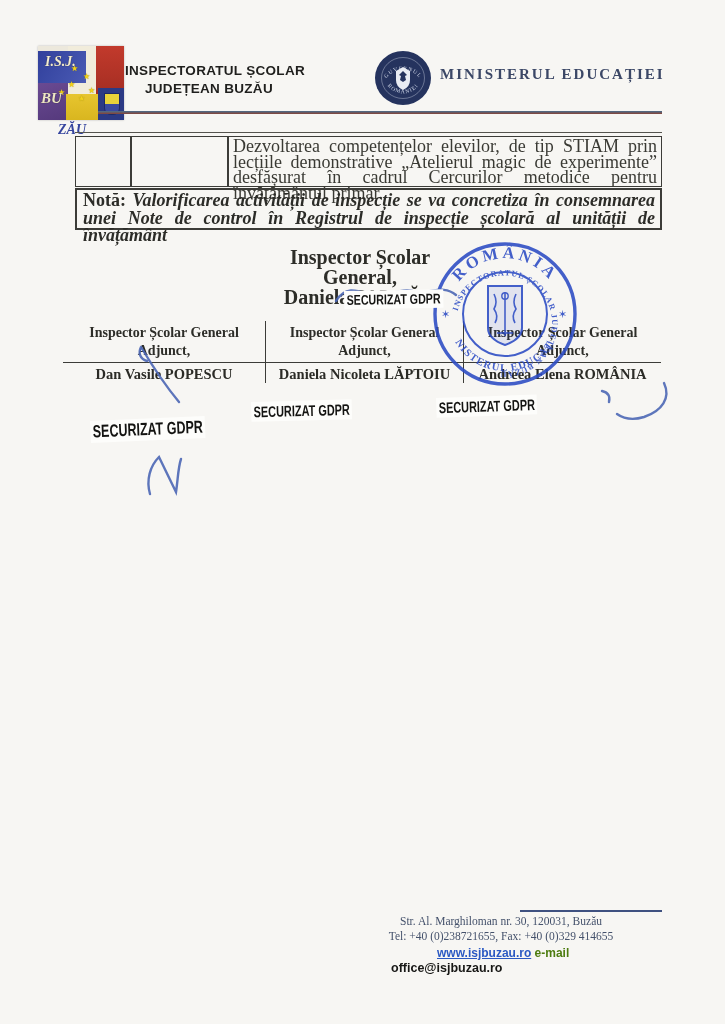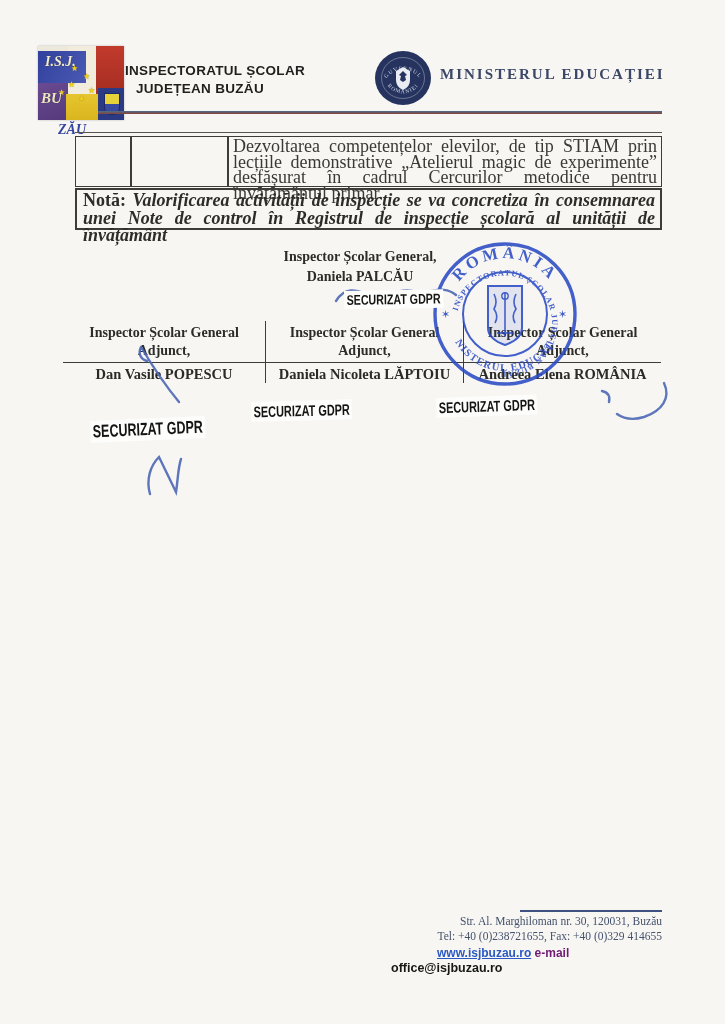--- a/index.html
+++ b/index.html
@@ -16,58 +16,58 @@
   .patch-red{left:58px;top:0;width:28px;height:50px;background:linear-gradient(180deg,#c23a2c,#a32d22);}
   .patch-purple{left:0;top:37px;width:30px;height:37px;background:linear-gradient(160deg,#6a4a92,#55397c);}
   .patch-yellow{left:28px;top:48px;width:36px;height:26px;background:linear-gradient(180deg,#e7c52f,#d9b61f);}
   .patch-navy{left:60px;top:42px;width:26px;height:32px;background:#2c3a84;}
   .isj-txt1{left:7px;top:8px;font-style:italic;font-weight:700;font-size:14px;color:#f2ecd2;text-shadow:0 0 1px #222;}
   .isj-txt2{left:3px;top:44px;font-style:italic;font-weight:700;font-size:15px;color:#eee5c6;text-shadow:0 0 1px #222;}
   .isj-txt3{left:20px;top:48px;font-style:italic;font-weight:700;font-size:14px;color:#35449e;margin-top:28px;}
   .star{color:#f4d21a;font-size:8px;text-shadow:0 0 1px #8a7a10;}
   .mini-shield{left:66px;top:47px;width:14px;height:20px;background:linear-gradient(180deg,#e8d23a 50%,#3a4aa0 50%);border:1.5px solid #1d2a66;border-radius:0 0 7px 7px;}
   .org-name{position:absolute;left:125px;top:62px;line-height:18px;font-family:"Liberation Sans",sans-serif;font-weight:700;font-size:13.5px;color:#1f1f1d;letter-spacing:.3px;}
-  .org-name .l2{padding-left:11px;}
+  .org-name .l2{padding-left:20px;}
   .ministry-seal{position:absolute;left:374px;top:50px;}
   .ministry-name{position:absolute;left:440px;top:66px;font-weight:700;font-size:15px;letter-spacing:2px;color:#3b4766;}
   .header-rule{position:absolute;left:98px;top:111px;width:564px;height:3px;
     background:linear-gradient(180deg,#53677f 0 40%,#7d4a44 60% 100%);}
   
   .pre-line{position:absolute;left:75px;top:132px;width:587px;height:1px;background:#55544e;}
   .top-table{position:absolute;left:75px;top:136px;width:587px;height:51px;border:1.5px solid #3c3c38;box-sizing:border-box;}
   .top-table .v1{position:absolute;left:54px;top:0;width:1.5px;height:100%;background:#3c3c38;}
   .top-table .v2{position:absolute;left:151px;top:0;width:1.5px;height:100%;background:#3c3c38;}
   .cell-text{position:absolute;left:157px;top:2px;width:424px;font-size:18px;line-height:15.6px;color:#3a3a34;text-align:justify;}
   
   .nota-box{position:absolute;left:75px;top:188px;width:587px;height:42px;border:2px solid #3c3c38;box-sizing:border-box;}
   .nota-text{position:absolute;left:6px;top:2px;width:572px;font-size:18px;line-height:17.5px;color:#2c2c28;text-align:justify;font-weight:700;}
   .nota-text .it{font-style:italic;}
   
-  .gen-block{position:absolute;left:260px;top:247px;width:200px;text-align:center;font-size:14px;font-weight:600;line-height:20px;color:#2d2d28;}
+  .gen-block{position:absolute;left:260px;top:247px;width:200px;text-align:center;font-size:20px;font-weight:600;line-height:20px;color:#2d2d28;}
   .adj-table{position:absolute;left:63px;top:321px;width:598px;display:grid;grid-template-columns:202px 198px 198px;}
   .adj-cell{text-align:center;}
   .adj-cell+.adj-cell{border-left:1.5px solid #3c3c38;}
   .adj-head{height:42px;border-bottom:1.5px solid #3c3c38;font-size:14px;font-weight:600;line-height:18px;padding-top:3px;box-sizing:border-box;color:#2d2d28;}
   .adj-name{font-size:14.5px;font-weight:600;padding-top:3px;color:#2b2b26;}
   
   .stamp{position:absolute;left:430px;top:238px;z-index:2;opacity:.88;}
   .ink{position:absolute;left:0;top:0;width:725px;height:1024px;z-index:3;pointer-events:none;}
   .gdpr{position:absolute;z-index:4;background:#fdfdfb;color:#141412;
     font-family:"Liberation Sans",sans-serif;font-weight:700;white-space:nowrap;
     padding:2px 3px;line-height:1;}
   .g1{left:344px;top:291px;font-size:13px;transform:rotate(-1deg) scale(.82,1.08);transform-origin:left top;}
   .g2{left:251px;top:402px;font-size:14px;transform:rotate(-1.5deg) scale(.78,1.1);transform-origin:left top;}
   .g3{left:436px;top:398px;font-size:14px;transform:rotate(-2deg) scale(.78,1.1);transform-origin:left top;}
   .g4{left:90px;top:421px;font-size:16px;transform:rotate(-2.5deg) scale(.78,1.1);transform-origin:left top;}
   
   .footer-rule{position:absolute;left:520px;top:910px;width:142px;height:2px;background:#3f5180;}
-  .footer-addr{position:absolute;left:340px;top:914px;width:322px;text-align:right;font-size:11.5px;line-height:15px;color:#44516b;}
+  .footer-addr{position:absolute;left:340px;top:914px;width:322px;text-align:center;font-size:11.5px;line-height:15px;color:#44516b;}
   .footer-web{position:absolute;left:437px;top:946px;font-size:12px;font-weight:700;font-family:"Liberation Sans",sans-serif;}
   .footer-web a{color:#2b59c3;text-decoration:underline;}
-  .footer-web .em{color:#701a75;}
+  .footer-web .em{color:#4d7c0f;}
   .footer-email{position:absolute;left:391px;top:961px;font-size:12.5px;font-weight:700;color:#171715;font-family:"Liberation Sans",sans-serif;text-align:center;}
 </style>
 </head>
 <body>
 
 <div class="page">
 
   <div class="isj-logo">
     <div class="patch-cream"></div>
     <div class="patch-red"></div>

